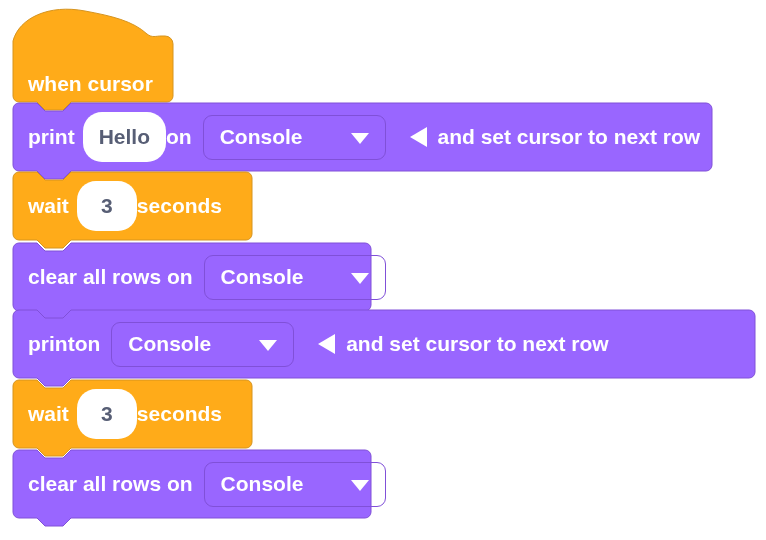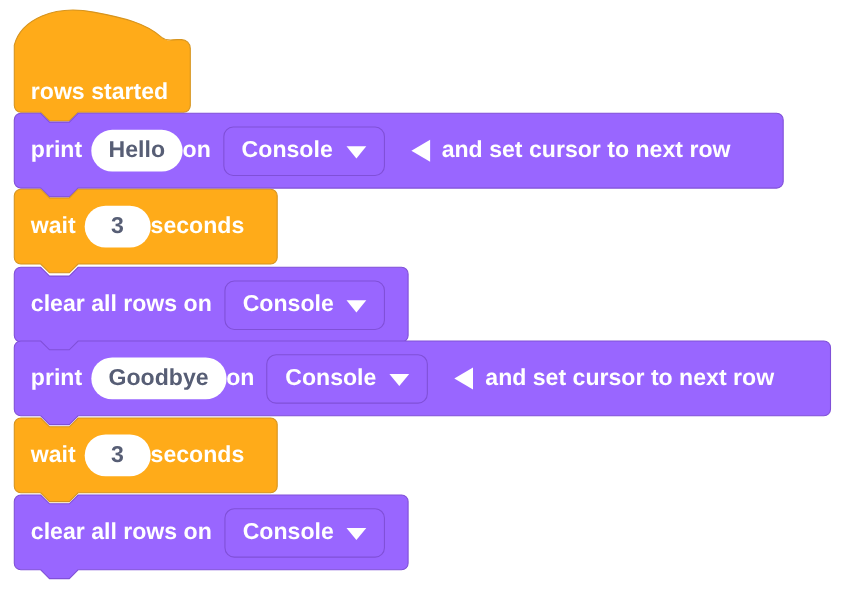--- a/index.html
+++ b/index.html
@@ -22,35 +22,36 @@
     position:relative;
     display:flex;align-items:center;
     height:100%;
     padding-left:15px;
     white-space:nowrap;
   }
   .hat .content{padding-top:28px;}
   .oval{
     background:var(--input_bg,#fff);
     color:var(--input_text,#575E75);
-    height:38px;min-width:60px;
+    height:50px;min-width:60px;
     border-radius:19px;
     display:flex;align-items:center;justify-content:center;
     padding:0 16px;box-sizing:border-box;
     margin-left:8px;
   }
   .lbl-on{}
   .lbl-seconds{}
   .dropdown{
     margin-left:11px;
     height:45px;box-sizing:border-box;
     border:1.5px solid var(--dropdown_border,#8050D8);
     border-radius:9px;
     display:flex;align-items:center;
     padding:0 16px;
+    gap:36px;
   }
   .caret{
     width:0;height:0;margin-left:12px;margin-top:3px;
     border-left:9px solid transparent;
     border-right:9px solid transparent;
     border-top:11px solid #fff;
   }
   .tri-left{
     width:0;height:0;margin-left:24px;
     border-top:10px solid transparent;
@@ -62,21 +63,21 @@
 </head>
 <body>
 
 <div class="canvas">
 
   <div class="block hat c-orange" style="left:13px;top:10px;width:160px;height:92px;">
     <svg width="160" height="100" viewBox="0 0 160 100">
         <path d="M 0 86 V 31 C 6 8 36 -6 72 1 C 99 6 120 11 134 24 C 139 28 143 26 148 26 H 152 A 8 8 0 0 1 160 34 V 86 A 6 6 0 0 1 154 92 H 58 L 50 100 H 32 L 24 92 H 6 A 6 6 0 0 1 0 86 Z"></path>
       </svg>
     <div class="content">
-      <span>rows started</span>
+      <span>when cursor</span>
     </div>
   </div>
 
   <div class="block c-purple" style="left:13px;top:103px;width:699px;height:68px;">
     <svg width="699" height="76" viewBox="0 0 699 76">
         <path d="M 6 0 H 24 L 32 8 H 50 L 58 0 H 693 A 6 6 0 0 1 699 6 V 62 A 6 6 0 0 1 693 68 H 58 L 50 76 H 32 L 24 68 H 6 A 6 6 0 0 1 0 62 V 6 A 6 6 0 0 1 6 0 Z"></path>
       </svg>
     <div class="content">
       <span>print</span>
       <span class="oval">Hello</span>
@@ -113,21 +114,20 @@
       </span>
     </div>
   </div>
 
   <div class="block c-purple" style="left:13px;top:310px;width:742px;height:68px;">
     <svg width="742" height="76" viewBox="0 0 742 76">
         <path d="M 6 0 H 24 L 32 8 H 50 L 58 0 H 736 A 6 6 0 0 1 742 6 V 62 A 6 6 0 0 1 736 68 H 58 L 50 76 H 32 L 24 68 H 6 A 6 6 0 0 1 0 62 V 6 A 6 6 0 0 1 6 0 Z"></path>
       </svg>
     <div class="content">
       <span>print</span>
-      <span class="oval">Goodbye</span>
       <span class="lbl-on">on</span>
       <span class="dropdown">
         <span>Console</span>
         <span class="caret"></span>
       </span>
       <span class="tri-left"></span>
       <span class="suffix">and set cursor to next row</span>
     </div>
   </div>
 

